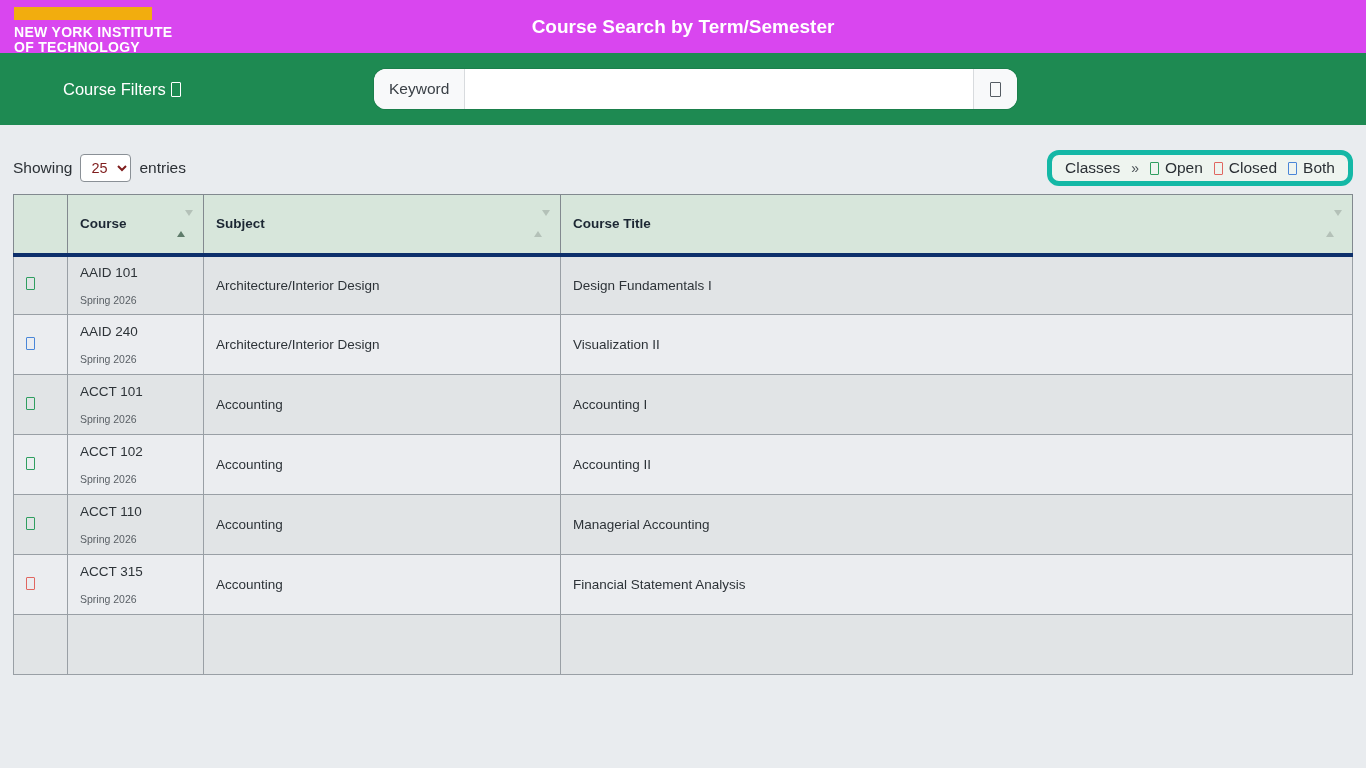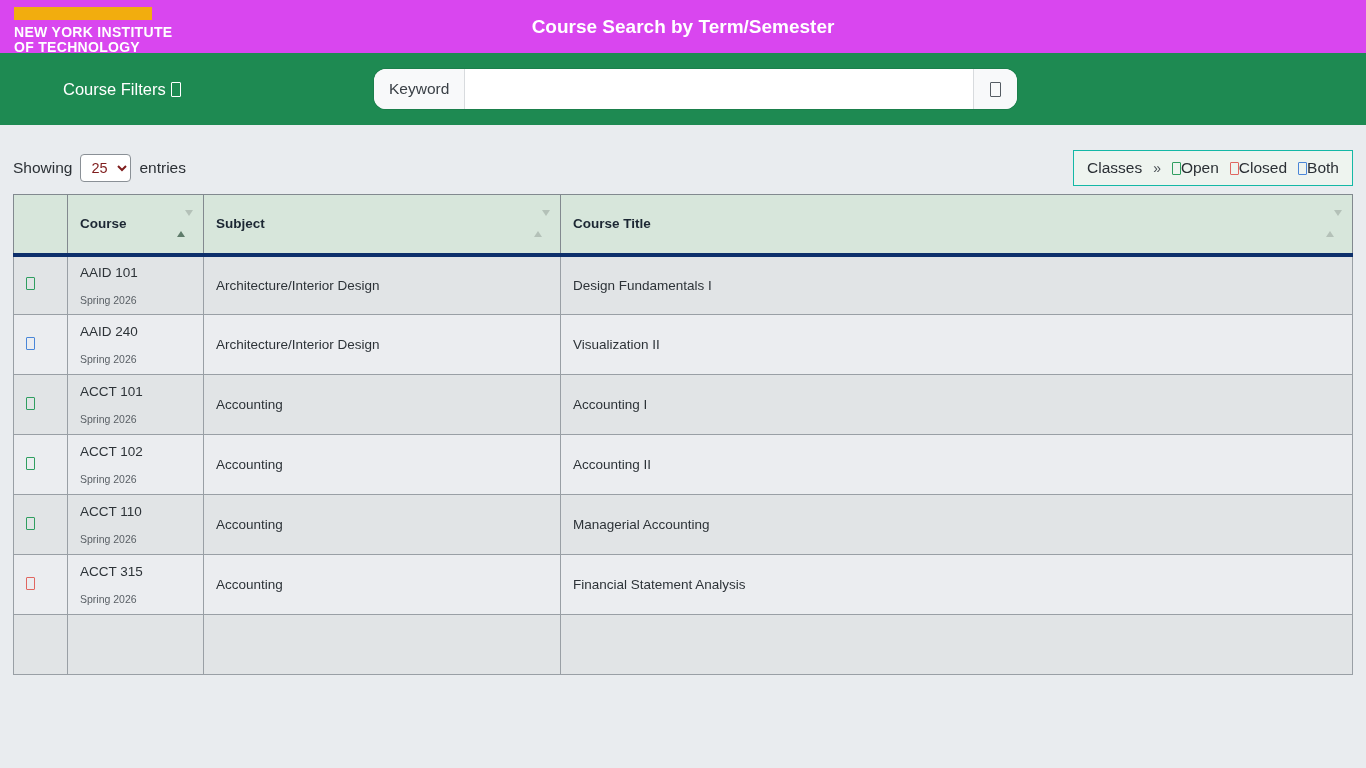--- a/index.html
+++ b/index.html
@@ -56,26 +56,26 @@
     margin:25px 13px 8px 13px; height:36px;
     display:flex; align-items:center; position:relative;
   }
   .showing { display:flex; align-items:center; gap:8px; font-size:15.5px; color:#2b3035; }
   .page-size {
     font-size:14.5px; padding:4px 6px; border:1px solid #8a9096; border-radius:4px;
     background:#ffffff; color:#7f1d1d; font-family:inherit;
   }
   .legend {
     position:absolute; right:0; top:0; height:36px;
-    border:1px solid #14b8a6; background:#eef4ef; border-radius:0;
+    border:5px solid #14b8a6; background:#eef4ef; border-radius:12px;
     padding:0 13px; display:flex; align-items:center; gap:11px;
     font-size:15.5px; color:#2b3035;
   }
   .legend-sep { color:#4a5056; font-size:14px; }
-  .legend-item { display:flex; align-items:center; cursor:pointer; }
+  .legend-item { display:flex; align-items:center; gap:6px; cursor:pointer; }
   .legend .glyph-box { width:9px; height:13px; }
 
   
   table.courses {
     width:1340px; margin:0 13px; border-collapse:collapse; table-layout:fixed;
     background:#ebedf0;
   }
   col.c-status { width:54px; }
   col.c-course { width:136px; }
   col.c-subject { width:357px; }

